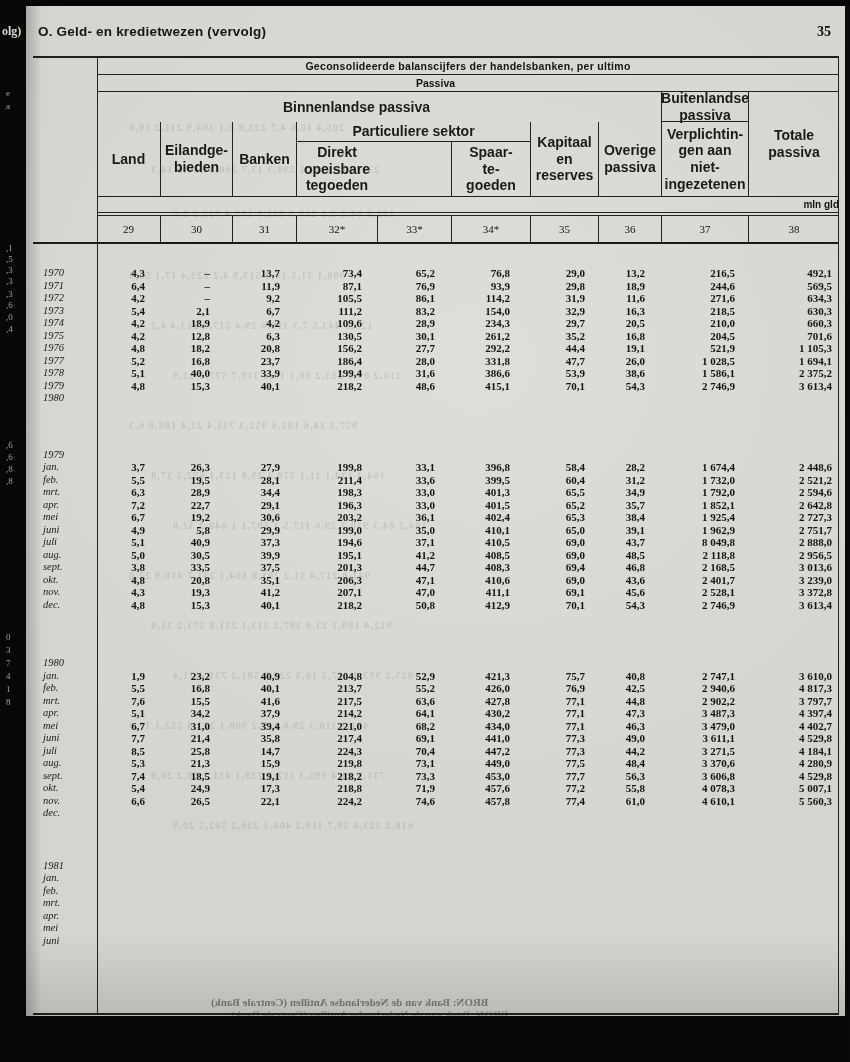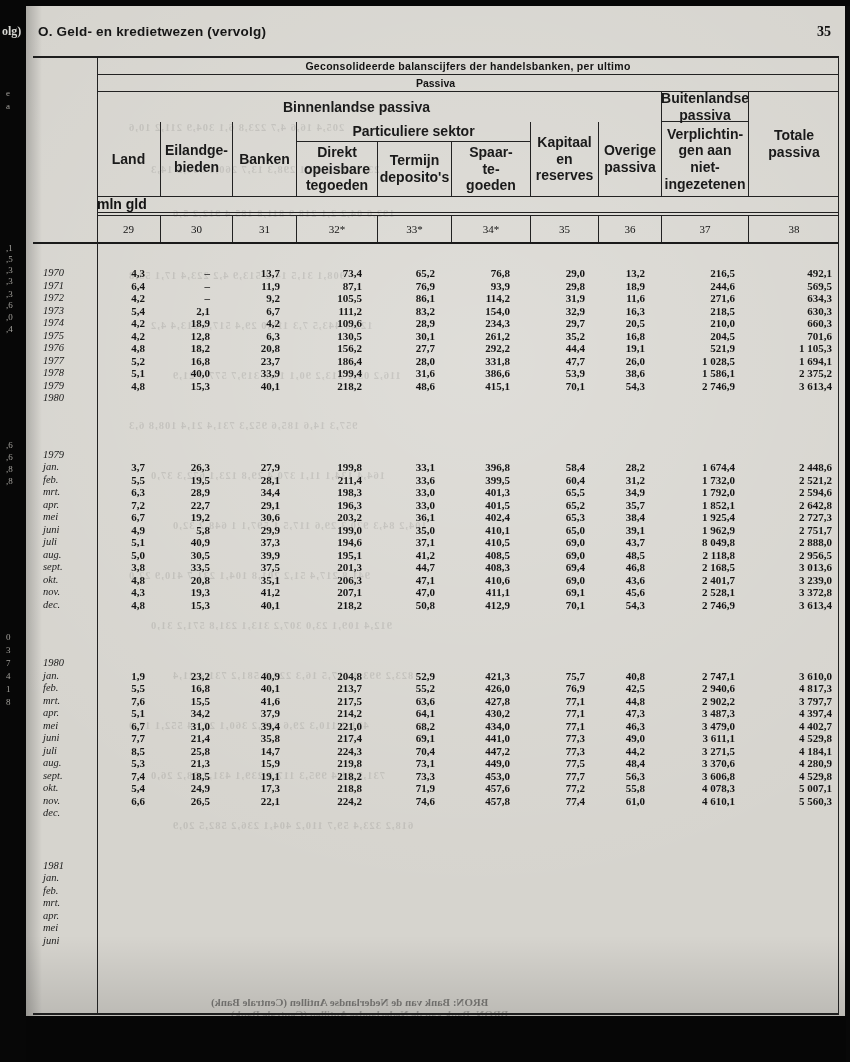--- a/index.html
+++ b/index.html
@@ -53,21 +53,21 @@
   .c-land{grid-column:1;grid-row:2/4}
   .c-eil{grid-column:2;grid-row:2/4;border-left:1px solid #222}
   .c-bank{grid-column:3;grid-row:2/4;border-left:1px solid #222}
   .c-part{grid-column:4/7;grid-row:2;border-left:1px solid #222;border-bottom:1px solid #222}
   .c-dir{grid-column:4;grid-row:3;border-left:1px solid #222}
   .c-ter{grid-column:5;grid-row:3;border-left:1px solid #222}
   .c-spa{grid-column:6;grid-row:3;border-left:1px solid #222}
   .c-kap{grid-column:7;grid-row:2/4;border-left:1px solid #222}
   .c-ove{grid-column:8;grid-row:2/4;border-left:1px solid #222}
   .c-ver{grid-column:9;grid-row:2/4;border-left:1px solid #222}
-  .units-bar{height:15px;line-height:15px;text-align:left;font-size:14px;font-weight:700;color:#131313;border-top:1px solid #222;border-bottom:1px solid #222}
+  .units-bar{height:15px;line-height:15px;text-align:right;font-size:10px;font-weight:700;color:#131313;border-top:1px solid #222;border-bottom:1px solid #222}
   .gap2{height:2px}
   .nums-row{
     margin-left:64px;display:grid;height:26px;
     grid-template-columns:63px 72px 64px 81px 74px 79px 68px 63px 87px 91px;
     border-top:1px solid #222;
     font-family:"Liberation Serif",serif;font-weight:400;font-size:11px;color:#131313;
   }
   .numcell{display:flex;align-items:center;justify-content:center;border-left:1px solid #222}
   .numcell:first-child{border-left:none}
   .heavy{height:2px;background:#1a1a1a}
@@ -128,22 +128,20 @@
       <div class="c-tot">Totale
 passiva</div>
       <div class="c-land">Land</div>
       <div class="c-eil">Eilandge-
 bieden</div>
       <div class="c-bank">Banken</div>
       <div class="c-part">Particuliere sektor</div>
       <div class="c-dir">Direkt
 opeisbare
 tegoeden</div>
-      <div class="c-ter">Termijn
-deposito's</div>
       <div class="c-spa">Spaar-
 te-
 goeden</div>
       <div class="c-kap">Kapitaal
 en reserves</div>
       <div class="c-ove">Overige
 passiva</div>
       <div class="c-ver">Verplichtin-
 gen aan niet-
 ingezetenen</div>

